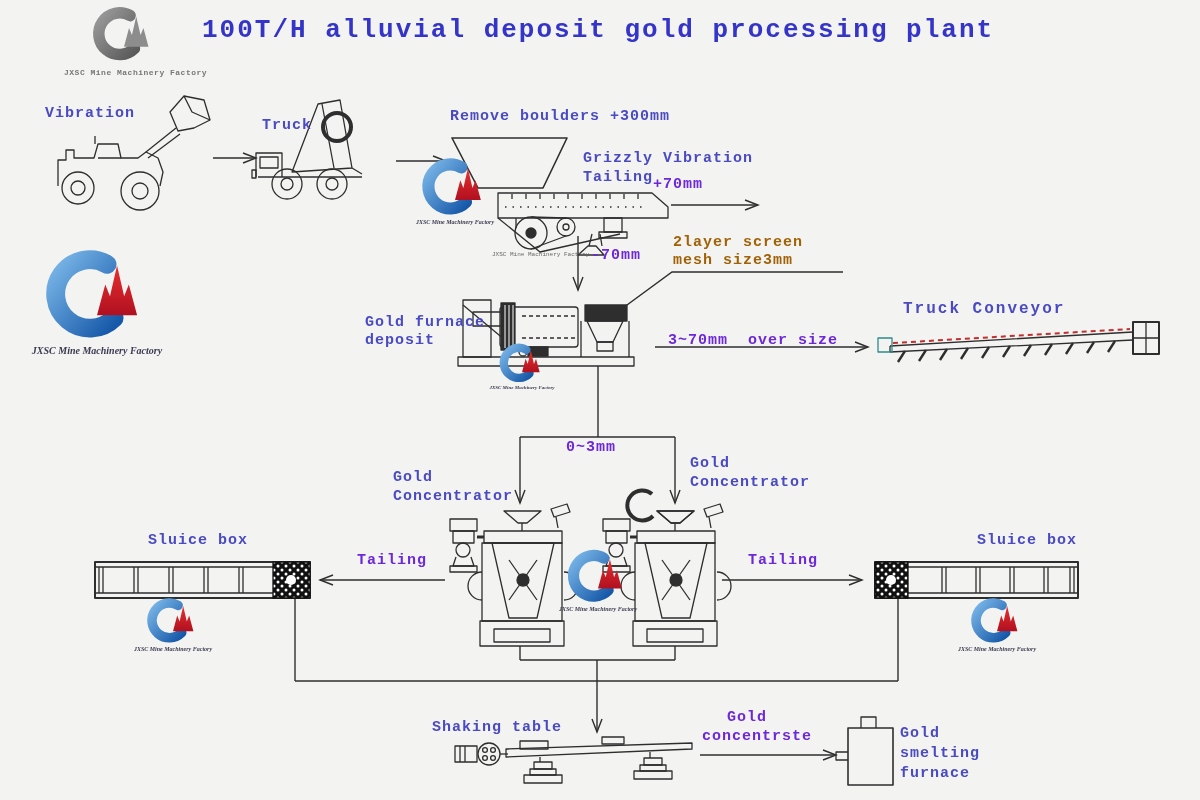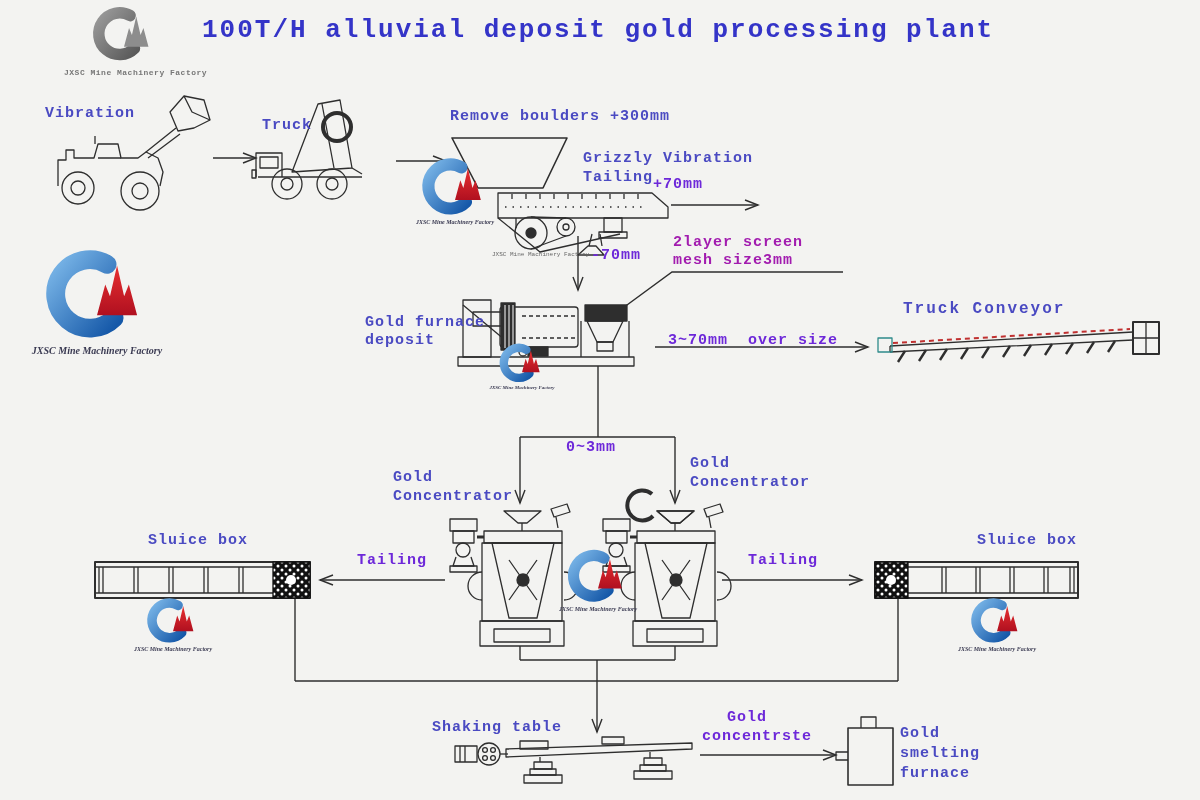--- a/index.html
+++ b/index.html
@@ -2,21 +2,21 @@
 <html><head>
 <meta charset="utf-8">
 <style>
   html,body{margin:0;padding:0;}
   .canvas{position:relative;width:1200px;height:800px;background:#f3f3f1;overflow:hidden;
           font-family:"Liberation Mono","DejaVu Sans Mono",monospace;}
   svg.lines{position:absolute;left:0;top:0;}
   .t{position:absolute;font-weight:bold;font-size:15px;letter-spacing:1px;white-space:pre;line-height:1.1;}
   .blue{color:#4a4ac2;}
   .red{color:#6d28d9;}
-  .olive{color:#a21caf;}
+  .olive{color:#a16207;}
   .title{font-size:26px;color:#3434c8;letter-spacing:2px;}
   .belt{font-size:16px;letter-spacing:2px;}
   .logo{position:absolute;}
   .logo svg{display:block;width:100%;height:auto;}
   .logo-cap{position:absolute;top:99%;left:50%;transform:translateX(-50%);white-space:nowrap;
             font-family:"Liberation Serif","DejaVu Serif",serif;font-style:italic;font-weight:bold;color:#3a3a52;}
   .hdr-cap{position:absolute;font-size:8px;color:#777;letter-spacing:.5px;white-space:nowrap;font-weight:bold;}
   .wm{position:absolute;font-size:6px;color:#666;white-space:nowrap;}
 </style>
 </head>

